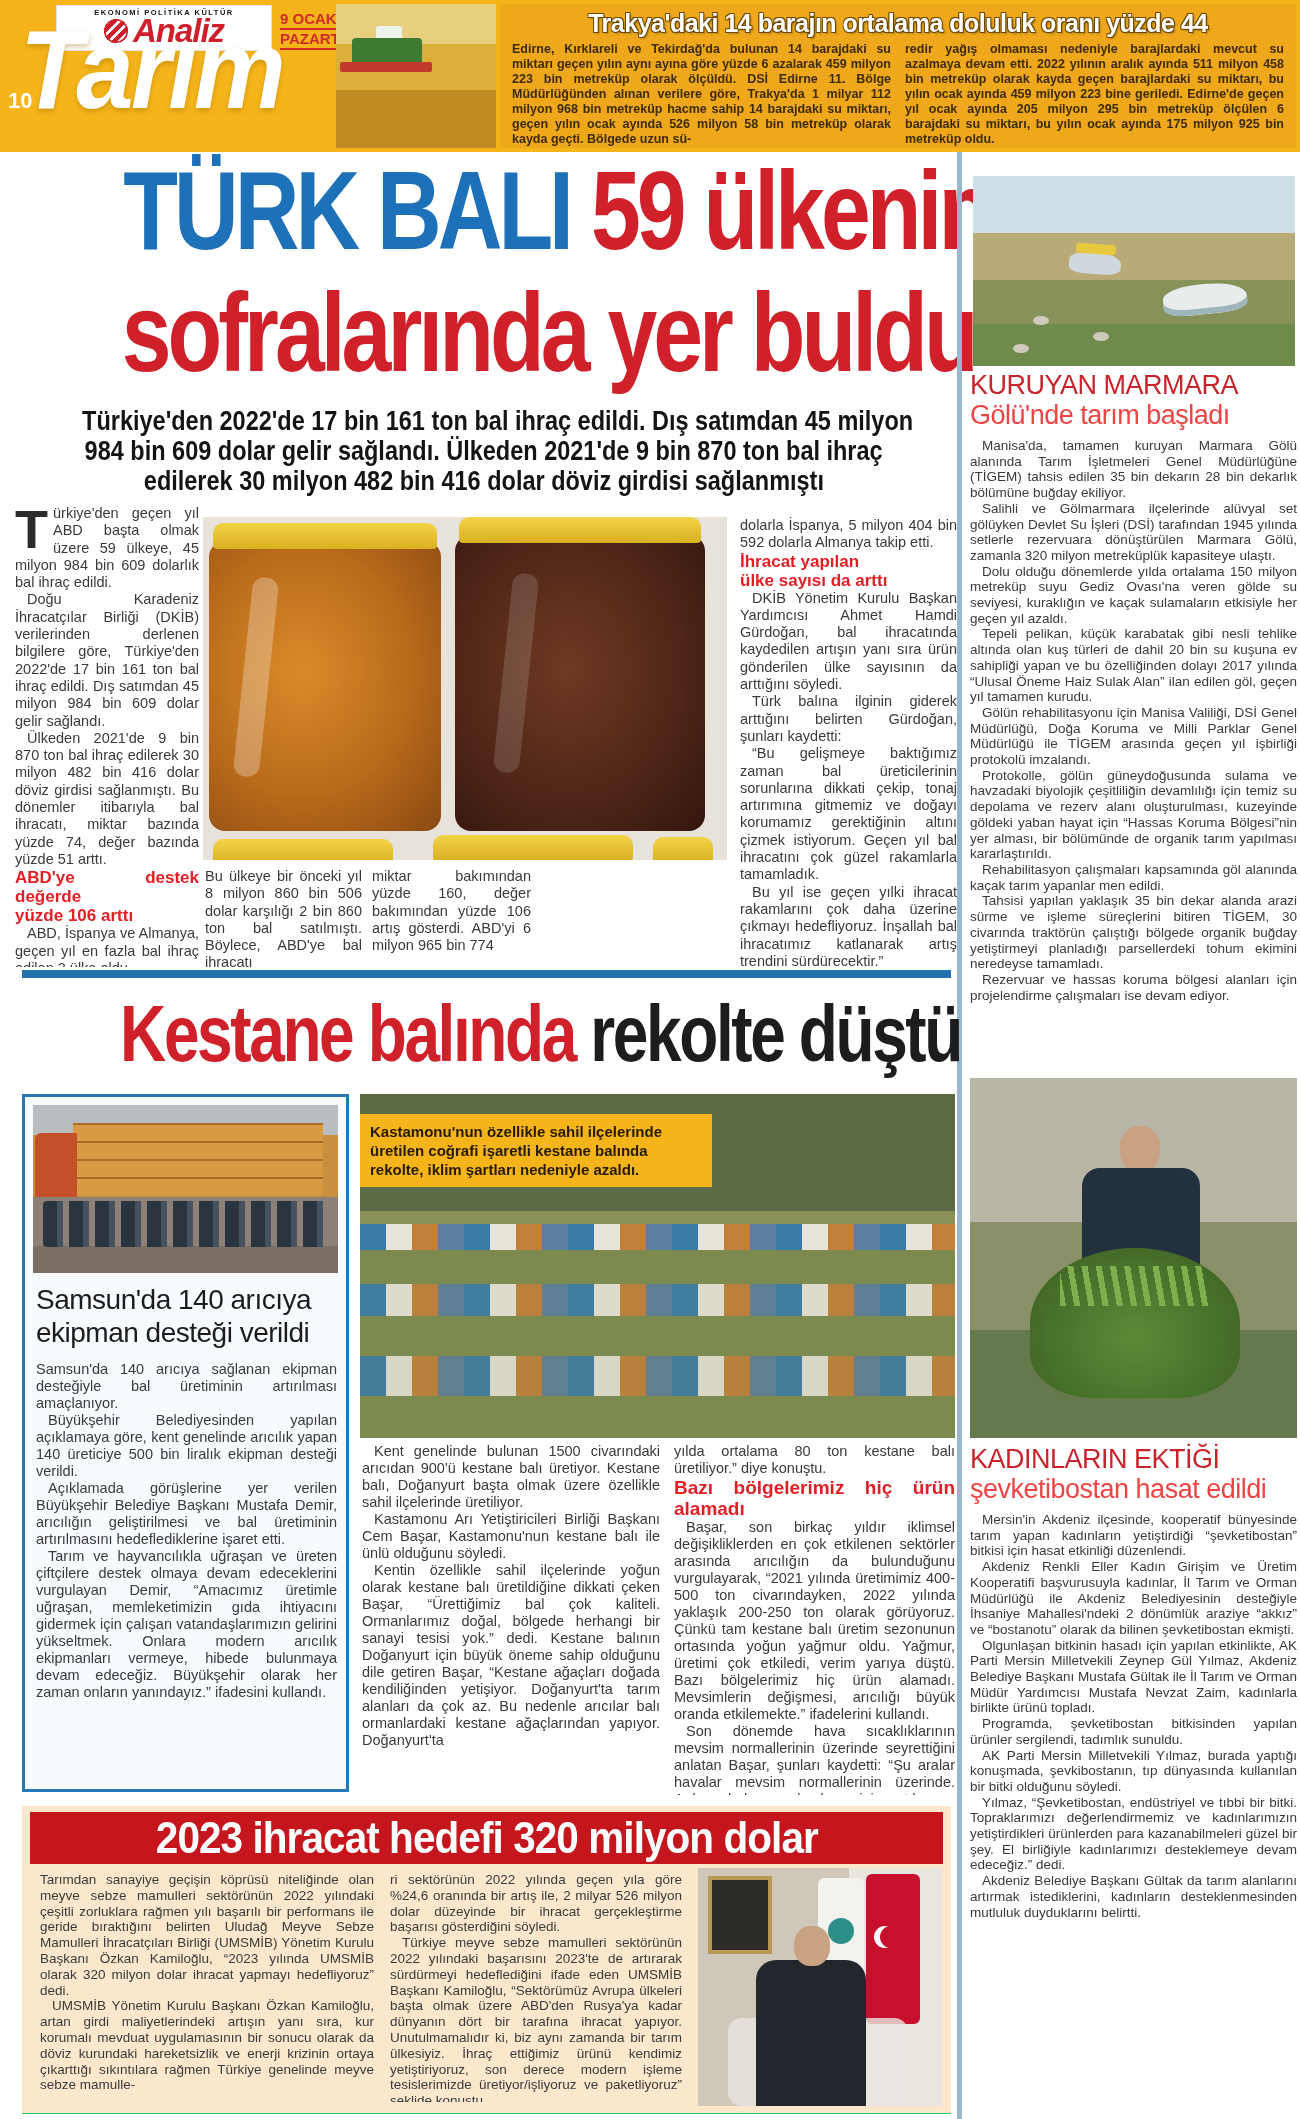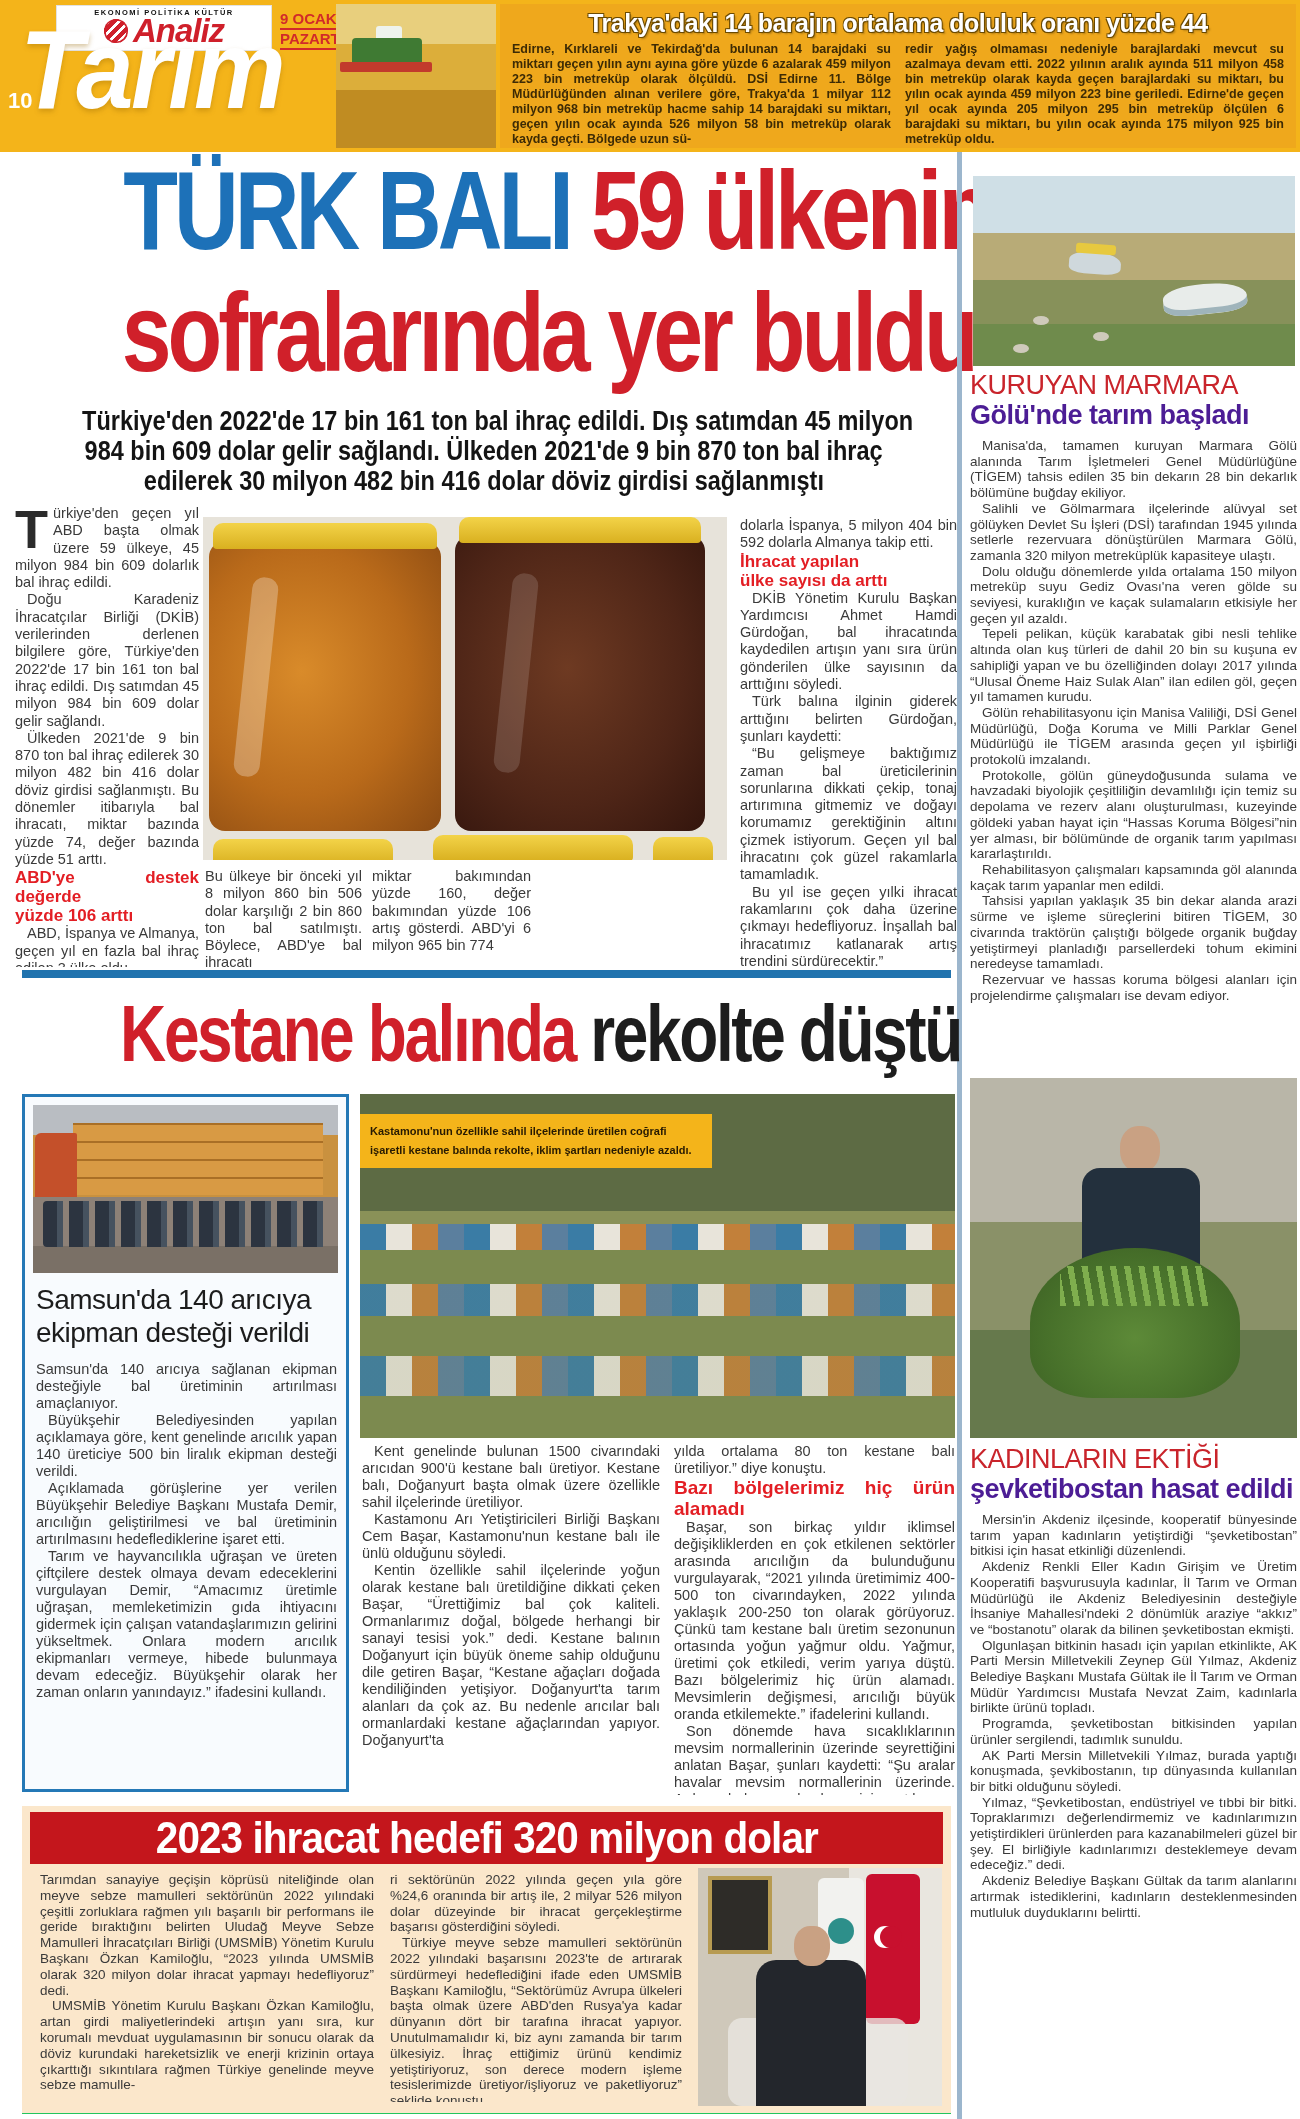--- a/index.html
+++ b/index.html
@@ -69,21 +69,21 @@
   .vdiv{position:absolute;left:957px;top:152px;width:5px;height:1967px;background:#9CB6CD;}
   .boat-photo{position:absolute;left:973px;top:176px;width:322px;height:190px;overflow:hidden;
               background:linear-gradient(#cfdfe6 0 30%,#b8ab77 30% 55%,#87915a 55% 78%,#6f8b4c 78% 100%);}
   .boat{position:absolute;background:#e8ecea;border-radius:40% 50% 30% 30%;}
   .boat1{left:190px;top:108px;width:84px;height:30px;transform:rotate(-6deg);box-shadow:inset 0 -6px 0 #9fb4bb;}
   .boat2{left:96px;top:76px;width:52px;height:22px;background:#cfd8dc;transform:rotate(4deg);}
   .boat2:before{content:"";position:absolute;left:6px;top:-8px;width:40px;height:10px;background:#e7c93f;border-radius:3px;}
   .rock{position:absolute;width:16px;height:9px;background:#cfcabb;border-radius:50%;}
   .kicker{position:absolute;left:970px;width:327px;font-size:27px;line-height:30px;letter-spacing:-.5px;}
   .kicker .r{color:#C9242B;}
-  .kicker .b{color:#4c1d95;font-weight:bold;}
+  .kicker .b{color:#ef4444;}
   .sidebody{position:absolute;left:970px;width:327px;overflow:hidden;font-size:13.5px;line-height:15.7px;
             text-align:justify;color:#3a3a3a;}
   .sidebody p{margin:0;text-indent:12px;}
   .sevket-photo{position:absolute;left:970px;top:1078px;width:327px;height:360px;overflow:hidden;
                 background:linear-gradient(#b9b6a8 0 40%,#8a9168 40% 70%,#66794c 70% 100%);}
   .man-head{position:absolute;left:150px;top:48px;width:40px;height:46px;background:#c9a183;border-radius:45%;}
   .man-body{position:absolute;left:112px;top:90px;width:118px;height:150px;background:#23303d;border-radius:18px 18px 0 0;}
   .plants{position:absolute;left:60px;top:170px;width:210px;height:150px;
           background:radial-gradient(ellipse at 50% 60%,#5d8a38 0%,#47702a 60%,#3a5c22 100%);border-radius:50% 50% 30% 30%;}
   .plants:before{content:"";position:absolute;left:30px;top:18px;width:150px;height:40px;
@@ -113,21 +113,21 @@
   .samsun-body p,.kcol p{margin:0;text-indent:12px;}
   .samsun-body p.first,.kcol p.first{text-indent:0;}
   .hive-photo{position:absolute;left:360px;top:1094px;width:595px;height:344px;overflow:hidden;
               background:linear-gradient(#5d6b44 0 34%,#8a9158 34% 42%,#7c8a4f 42% 100%);}
   .hive-row{position:absolute;height:26px;
             background:repeating-linear-gradient(90deg,#3a7ca5 0 26px,#e8e4da 26px 52px,#c2803a 52px 78px,#5b7f9e 78px 104px);}
   .hr1{left:0;top:130px;width:595px;}
   .hr2{left:0;top:190px;width:595px;height:32px;opacity:.9;}
   .hr3{left:0;top:262px;width:595px;height:40px;opacity:.85;}
   .hive-caption{position:absolute;left:0;top:20px;width:352px;background:#F4B41A;padding:8px 10px;
-                box-sizing:border-box;font-size:11px;line-height:19px;font-weight:700;color:#271a02;}
+                box-sizing:border-box;font-size:15px;line-height:19px;font-weight:700;color:#271a02;}
   .kcolA{position:absolute;left:362px;top:1443px;width:298px;height:352px;overflow:hidden;}
   .kcolB{position:absolute;left:674px;top:1443px;width:281px;height:352px;overflow:hidden;}
   .redsub-lg{color:#E31E24;font-weight:700;font-size:19px;line-height:21px;margin:6px 0 3px;text-indent:0 !important;}
   
   .export-box{position:absolute;left:22px;top:1806px;width:929px;height:308px;background:#FBE7CB;
               border-bottom:1px solid #22c55e;box-sizing:border-box;}
   .export-bar{position:absolute;left:8px;top:6px;width:913px;height:52px;background:#C4161C;
               color:#fff;font-weight:700;font-size:44px;line-height:52px;text-align:center;letter-spacing:-1px;}
   .export-bar .scale{display:inline-block;transform:scaleX(.92);transform-origin:center;white-space:nowrap;}
   .ecol{position:absolute;top:66px;height:230px;overflow:hidden;font-size:13.5px;line-height:15.8px;

